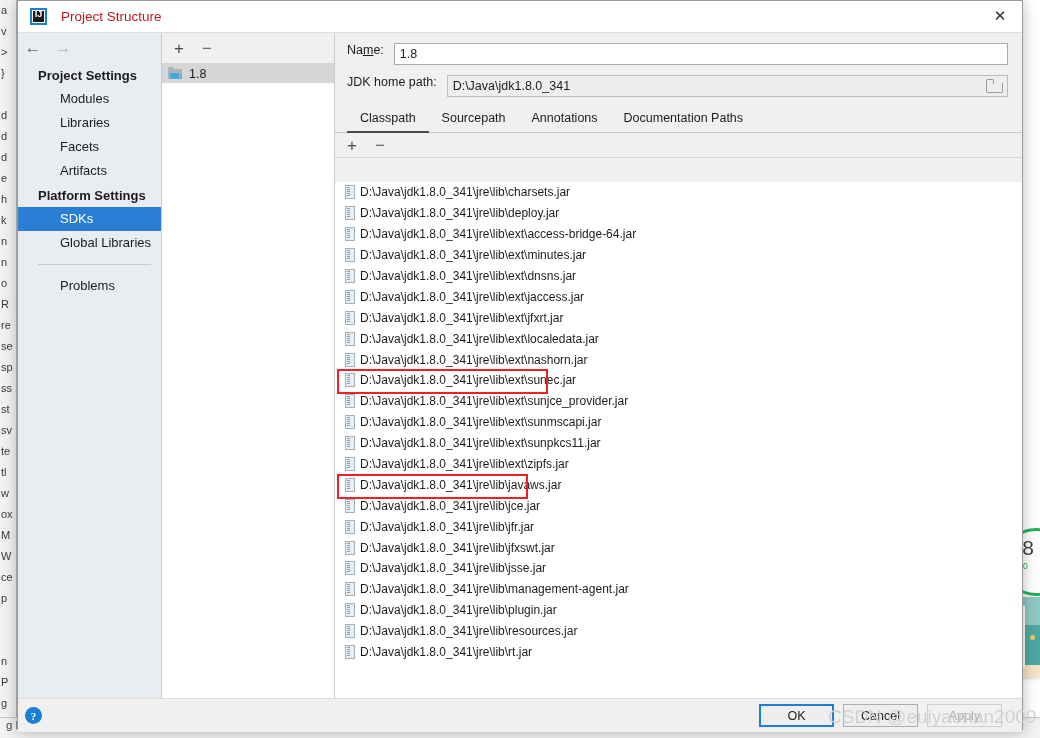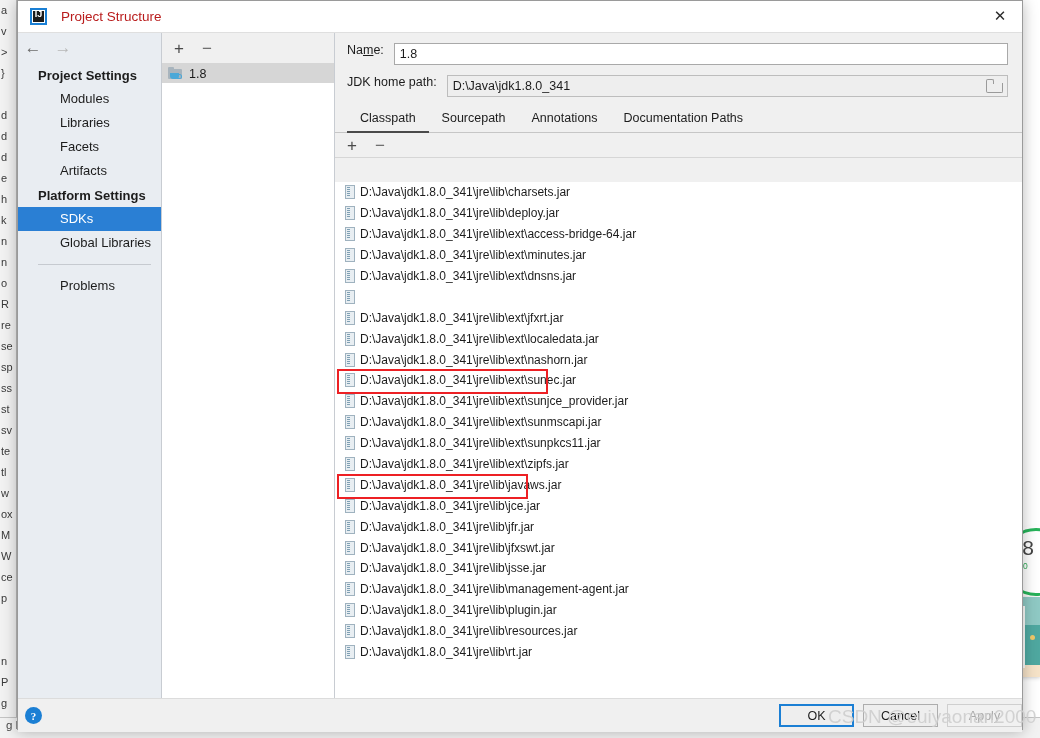--- a/index.html
+++ b/index.html
@@ -205,21 +205,21 @@
   
   .footer{
     position:relative;height:33px;background:#f0f0f0;border-top:1px solid #dcdcdc;
     display:flex;align-items:center;
   }
   .help-btn{
     margin-left:7px;width:17px;height:17px;border-radius:50%;background:#1b7fd4;
     color:#fff;font-size:11px;font-weight:bold;display:flex;align-items:center;
     justify-content:center;cursor:default;font-family:"Liberation Serif",serif;
   }
-  .btn-group{margin-left:auto;margin-right:0;display:flex;gap:9px;}
+  .btn-group{margin-left:auto;margin-right:20px;display:flex;gap:9px;}
   .btn{
     width:75px;height:23px;background:#eeeeee;border:1px solid #adadad;
     font-size:12.5px;color:#1c1c1c;display:flex;align-items:center;
     justify-content:center;cursor:default;box-sizing:border-box;
   }
   .btn.focused{border:2px solid #1b7fd4;}
   .btn.disabled{color:#a8a8a8;border-color:#cfcfcf;background:#f1f1f1;}
 
   
   .watermark{
@@ -388,20 +388,21 @@
             <div class="jar-row">
               <span class="jar-ico"></span>
               <span>D:\Java\jdk1.8.0_341\jre\lib\ext\minutes.jar</span>
             </div>
             <div class="jar-row">
               <span class="jar-ico"></span>
               <span>D:\Java\jdk1.8.0_341\jre\lib\ext\dnsns.jar</span>
             </div>
             <div class="jar-row">
               <span class="jar-ico"></span>
+              <span>D:\Java\jdk1.8.0_341\jre\lib\ext\jaccess.jar</span>
             </div>
             <div class="jar-row">
               <span class="jar-ico"></span>
               <span>D:\Java\jdk1.8.0_341\jre\lib\ext\jfxrt.jar</span>
             </div>
             <div class="jar-row">
               <span class="jar-ico"></span>
               <span>D:\Java\jdk1.8.0_341\jre\lib\ext\localedata.jar</span>
             </div>
             <div class="jar-row">

